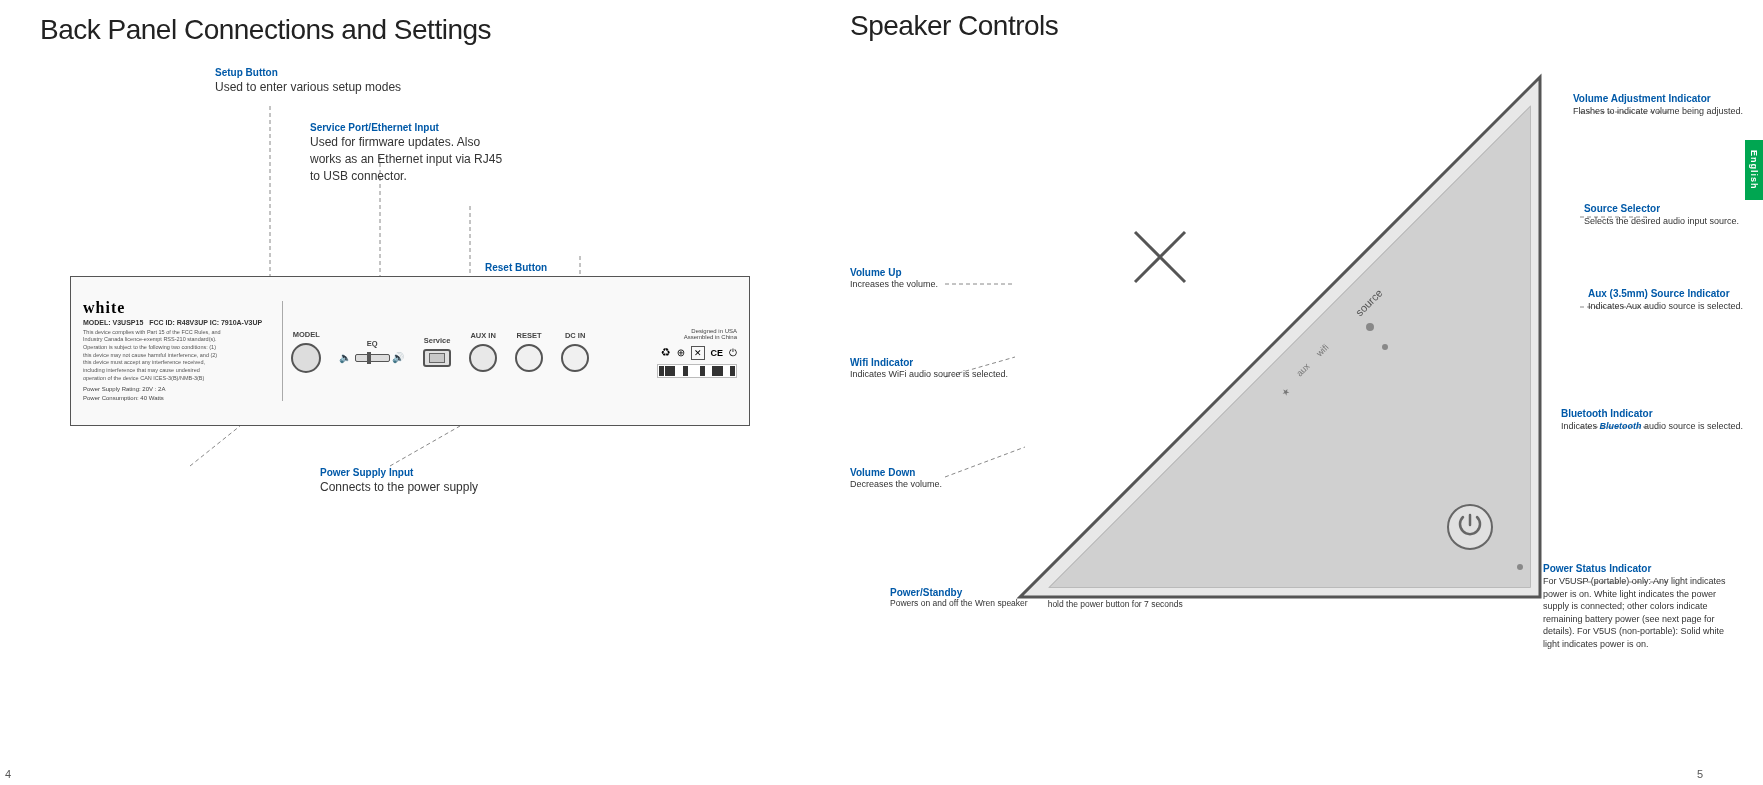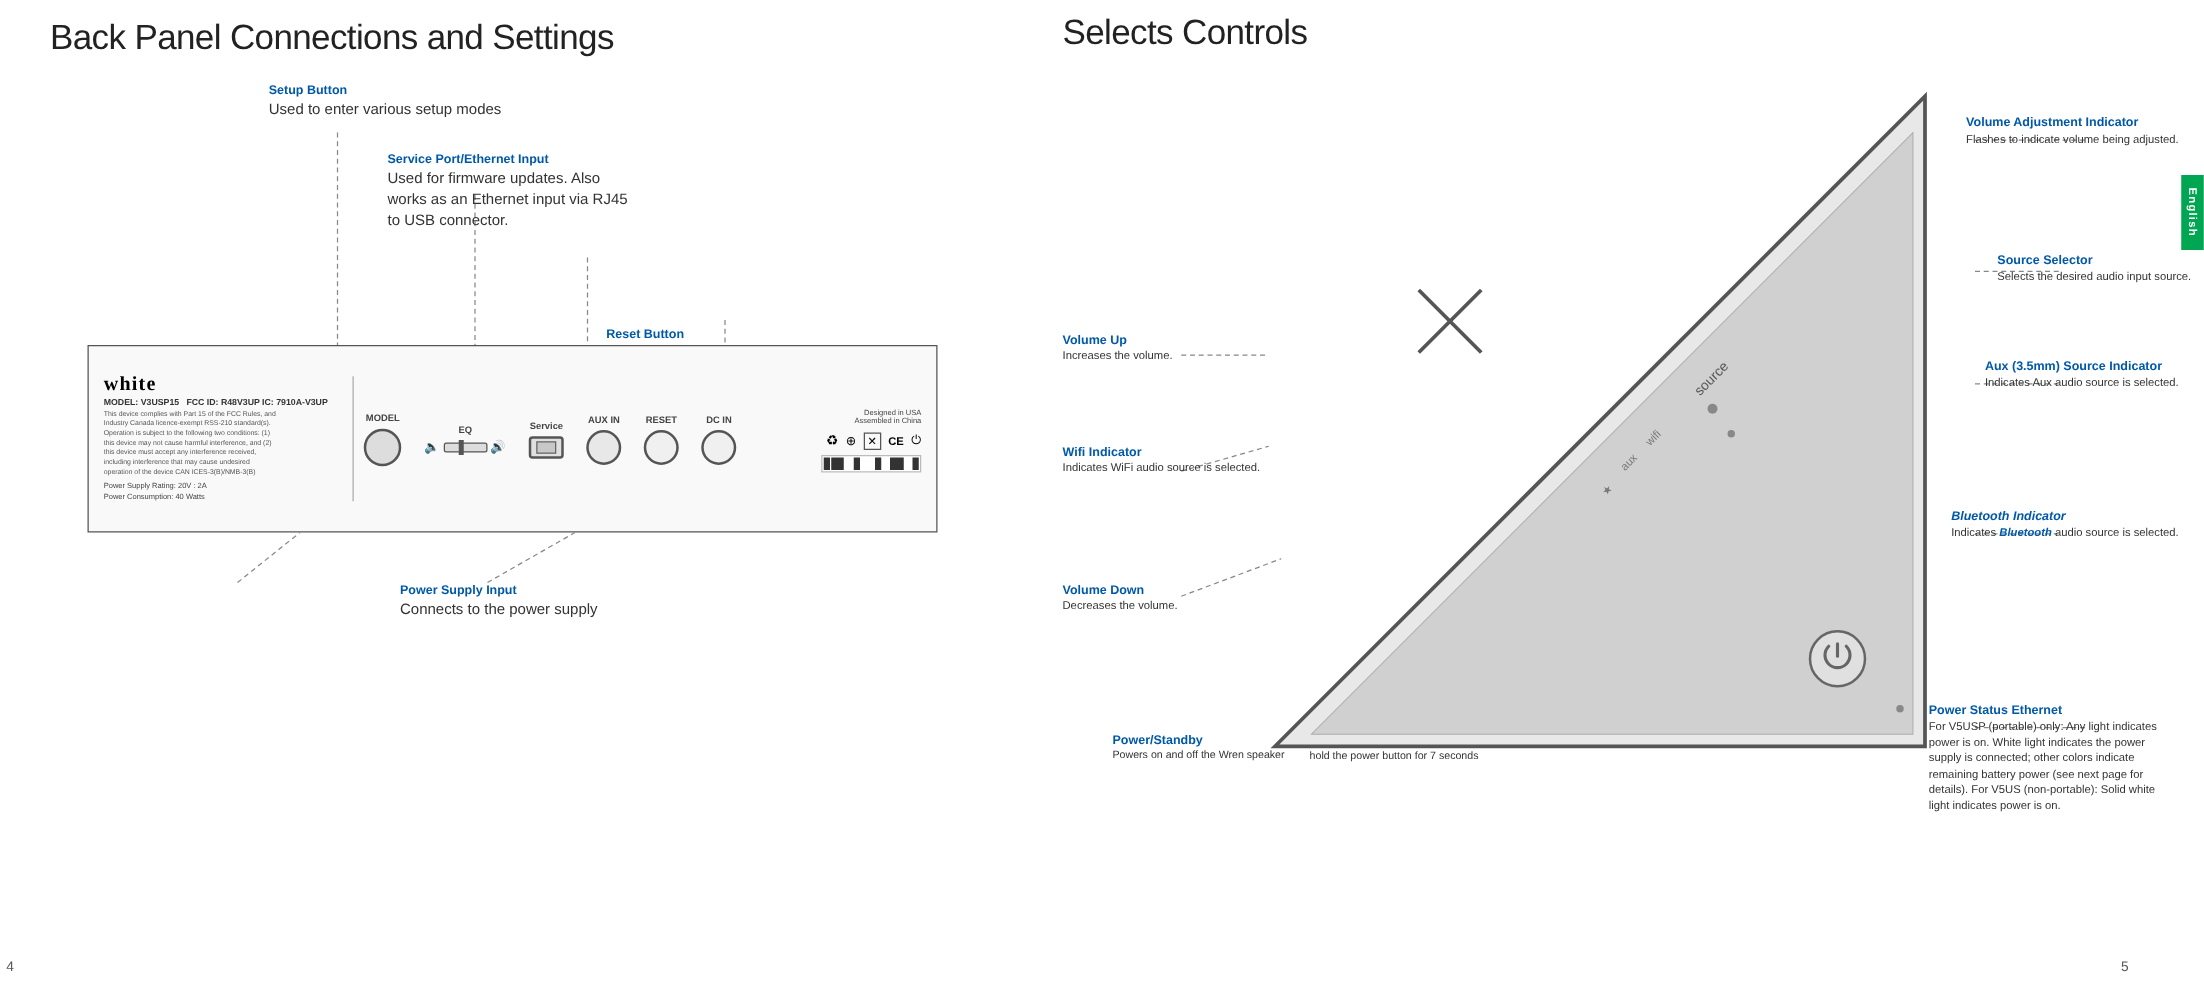--- a/index.html
+++ b/index.html
@@ -223,21 +223,20 @@
     }
 
     .r-callout-title {
       font-size: 10px;
       font-weight: 700;
       color: #0059a8;
       line-height: 1.3;
     }
 
     .r-callout-title.italic {
-      font-style: italic;
     }
 
     .r-callout-desc {
       font-size: 9px;
       color: #333;
       line-height: 1.4;
       max-width: 200px;
     }
 
     .r-callout-desc em {
@@ -455,21 +454,21 @@
       <span class="callout-title">Power Supply Input</span>
       <span class="callout-desc">Connects to the power supply</span>
     </div>
 
   </div>
 
   <div class="page-left">4</div>
 </div>
 
 <div class="right-panel" style="position:relative;">
-  <h1 class="right-title" style="margin-bottom:5px;">Selects Controls</h1>
+  <h1 class="right-title" style="margin-bottom:5px;">Speaker Controls</h1>
 
   <div style="position:relative;width:100%;height:680px;">
 
     <svg style="position:absolute;top:0;left:140px;width:580px;height:580px;" viewBox="0 0 580 580">
 
       <polygon points="30,550 550,550 550,30" fill="#e8e8e8" stroke="#555" stroke-width="3"></polygon>
 
       <polygon points="60,540 540,540 540,60" fill="none" stroke="#aaa" stroke-width="1.5"></polygon>
 
       <polygon points="60,540 540,540 540,60" fill="#d0d0d0" stroke="none"></polygon>
@@ -521,37 +520,37 @@
     <div class="l-callout" style="top:420px;left:0;">
       <span class="l-callout-title">Volume Down</span>
       <span class="l-callout-desc">Decreases the volume.</span>
     </div>
 
     <div class="r-callout" style="top:45px;right:10px;max-width:210px;">
       <span class="r-callout-title">Volume Adjustment Indicator</span>
       <span class="r-callout-desc">Flashes to indicate volume being adjusted.</span>
     </div>
 
-    <div class="r-callout" style="top:155px;right:0;max-width:210px;">
+    <div class="r-callout" style="top:155px;right:14px;max-width:210px;">
       <span class="r-callout-title">Source Selector</span>
       <span class="r-callout-desc">Selects the desired audio input source.</span>
     </div>
 
     <div class="r-callout" style="top:240px;right:10px;max-width:210px;">
       <span class="r-callout-title">Aux (3.5mm) Source Indicator</span>
       <span class="r-callout-desc">Indicates Aux audio source is selected.</span>
     </div>
 
     <div class="r-callout" style="top:360px;right:10px;max-width:210px;">
       <span class="r-callout-title italic">Bluetooth Indicator</span>
       <span class="r-callout-desc">Indicates <em>Bluetooth</em> audio source is selected.</span>
     </div>
 
     <div class="r-callout" style="top:515px;right:10px;max-width:220px;">
-      <span class="r-callout-title">Power Status Ethernet</span>
+      <span class="r-callout-title">Power Status Indicator</span>
       <span class="r-callout-desc">For V5USP (portable) only:  Any light indicates power is on.  White light indicates the power supply is connected; other colors indicate remaining battery power (see next page for details). For V5US (non-portable): Solid white light indicates power is on.</span>
     </div>
 
   </div>
 
   <div class="bottom-callouts" style="margin-top:-140px;">
     <div class="bc-item">
       <span class="bc-title">Power/Standby</span>
       <span class="bc-desc">Powers on and off the Wren speaker</span>
     </div>

